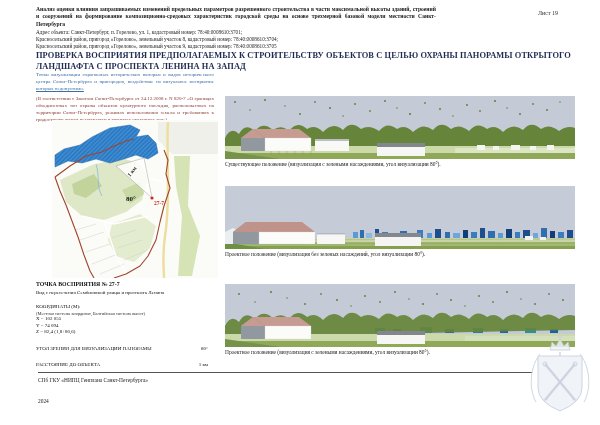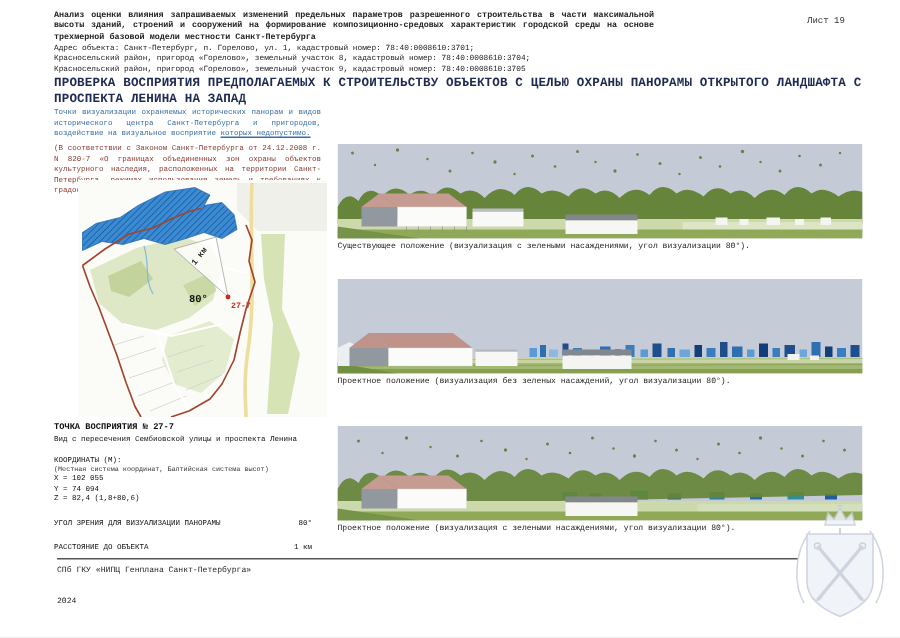--- a/index.html
+++ b/index.html
@@ -1,17 +1,17 @@
 <!DOCTYPE html>
 <html><head>
 <meta charset="utf-8">
 <style>
   html,body{margin:0;padding:0;background:#e9e9e9;}
   .page{position:relative;width:600px;height:425px;background:#ffffff;
-        font-family:Liberation Mono, monospace;color:#1a1a1a;overflow:hidden;
+        font-family:Liberation Serif, serif;color:#1a1a1a;overflow:hidden;
         outline:1px solid #d8d8d8;}
   .abs{position:absolute;}
   .sheet-label{left:538px;top:10px;font-size:6px;color:#333;}
   .doc-title{left:36px;top:6px;width:400px;font-size:5.6px;font-weight:bold;
              line-height:1.32;text-align:justify;color:#222;}
   .address{left:36px;top:29px;width:420px;font-size:5.2px;line-height:1.35;color:#222;}
   .main-heading{left:36px;top:50px;width:545px;font-size:8.4px;font-weight:bold;
                 line-height:1.32;color:#1e2a52;letter-spacing:.1px;}
   .intro-blue{left:36px;top:72px;width:178px;font-size:5px;line-height:1.38;
               color:#3a6ea5;text-align:justify;}

